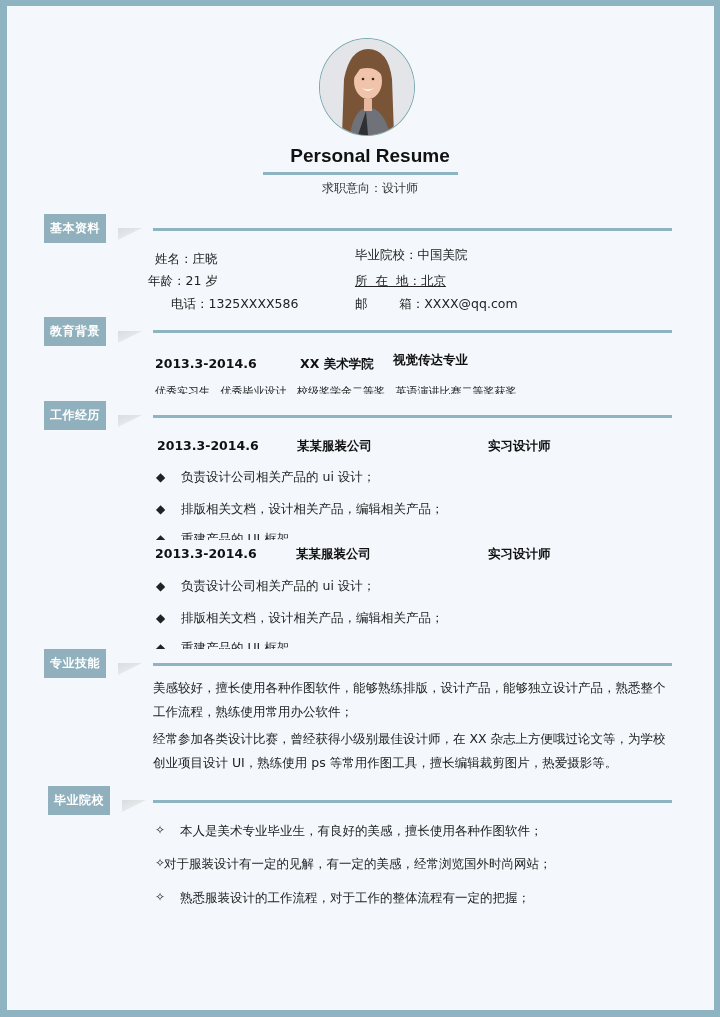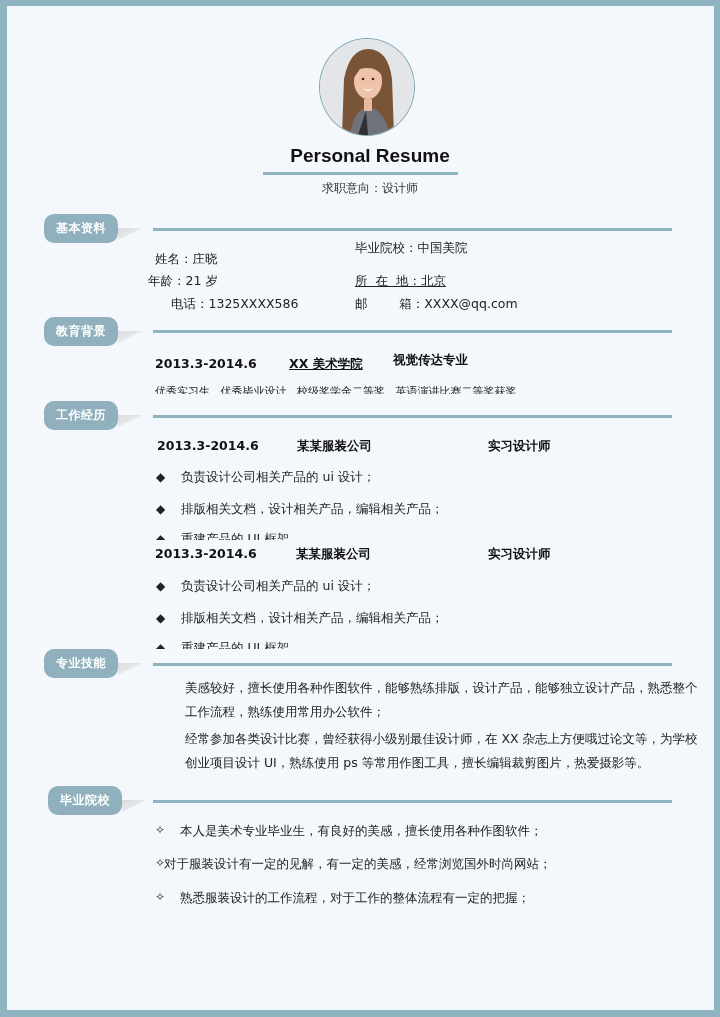--- a/index.html
+++ b/index.html
@@ -3,28 +3,28 @@
 <meta charset="utf-8">
 <style>
   html,body{margin:0;padding:0;}
   body{width:720px;height:1017px;position:relative;overflow:hidden;background:#8fb4c1;font-family:"DejaVu Sans","Liberation Sans",sans-serif;color:#222;}
   .page{position:absolute;left:7px;top:6px;width:707px;height:1004px;background:#f4f8fd;}
   .abs{position:absolute;}
   .photo{left:319px;top:38px;width:94px;height:96px;border-radius:50%;border:1.5px solid #7aa8b2;background:#e4e5e8;overflow:hidden;}
   .title{left:0;width:740px;top:145px;text-align:center;font-family:"Liberation Sans",sans-serif;font-weight:bold;font-size:19px;color:#111;}
   .title-line{left:263px;top:172px;width:195px;height:3px;background:#8fb4c1;}
   .intent{left:0;width:740px;top:180px;text-align:center;font-size:12px;color:#333;}
-  .tab{width:74px;height:29px;background:#8fb0bc;color:#fff;font-size:12px;font-weight:bold;line-height:29px;text-align:center;letter-spacing:0.5px;border-radius:10px;}
+  .tab{width:62px;height:29px;background:#8fb0bc;color:#fff;font-size:12px;font-weight:bold;line-height:29px;text-align:center;letter-spacing:0.5px;}
   .shadow{width:24px;height:12px;background:linear-gradient(160deg,#dadcdf 0%,#e7e9ec 60%,rgba(244,248,253,0) 100%);clip-path:polygon(0 0,100% 0,0 100%);}
   .rule{left:153px;width:519px;height:3px;background:#8fb4c1;}
   .txt{font-size:12.5px;color:#222;white-space:nowrap;}
   .bold{font-weight:bold;color:#111;}
   .clip{overflow:hidden;}
   .bullet{font-size:12px;}
-  .para{left:153px;width:520px;font-size:12.5px;line-height:24px;color:#222;margin-left:32px;}
+  .para{left:153px;width:520px;font-size:12.5px;line-height:24px;color:#222;}
 </style>
 </head>
 <body>
 
 <div class="page"></div>
 
 <div class="abs photo">
   <svg width="94" height="96" viewBox="0 0 94 96">
     <rect width="94" height="96" fill="#e4e5e8"></rect>
     <path d="M22 96 L24 40 Q30 10 48 10 Q68 10 72 40 L74 96 Z" fill="#7a5437"></path>
@@ -42,30 +42,30 @@
 <div class="abs title-line"></div>
 <div class="abs intent">求职意向：设计师</div>
 
 <div class="abs tab" style="left:44px;top:214px;">基本资料</div>
 <div class="abs shadow" style="left:118px;top:228px;"></div>
 <div class="abs rule" style="top:228px;"></div>
 
 <div class="abs txt" style="left:155px;top:251px;">姓名：庄晓</div>
 <div class="abs txt" style="left:148px;top:273px;">年龄：21 岁</div>
 <div class="abs txt" style="left:155px;top:296px;margin-left:16px;">电话：1325XXXX586</div>
-<div class="abs txt" style="left:355px;top:240px;white-space:pre;font-family:Liberation Mono, monospace;">毕业院校：中国美院</div>
+<div class="abs txt" style="left:355px;top:247px;white-space:pre;font-family:Liberation Mono, monospace;">毕业院校：中国美院</div>
 <div class="abs txt" style="left:355px;top:273px;white-space:pre;text-decoration:underline;">所  在  地：北京</div>
 <div class="abs txt" style="left:355px;top:296px;white-space:pre;">邮        箱：XXXX@qq.com</div>
 
 <div class="abs tab" style="left:44px;top:317px;">教育背景</div>
 <div class="abs shadow" style="left:118px;top:331px;"></div>
 <div class="abs rule" style="top:330px;"></div>
 
 <div class="abs txt bold" style="left:155px;top:356px;">2013.3-2014.6</div>
-<div class="abs txt bold" style="left:289px;top:356px;text-decoration:underline;">XX 美术学院</div>
+<div class="abs txt bold" style="left:300px;top:356px;">XX 美术学院</div>
 <div class="abs txt bold" style="left:393px;top:352px;">视觉传达专业</div>
 <div class="abs clip" style="left:155px;top:384px;width:430px;height:10px;">
   <div class="txt" style="font-size:11px;white-space:pre;">优秀实习生   优秀毕业设计   校级奖学金二等奖   英语演讲比赛二等奖获奖</div>
 </div>
 
 <div class="abs tab" style="left:44px;top:401px;">工作经历</div>
 <div class="abs shadow" style="left:118px;top:415px;"></div>
 <div class="abs rule" style="top:415px;"></div>
 
 <div class="abs txt bold" style="left:157px;top:438px;">2013.3-2014.6</div>

